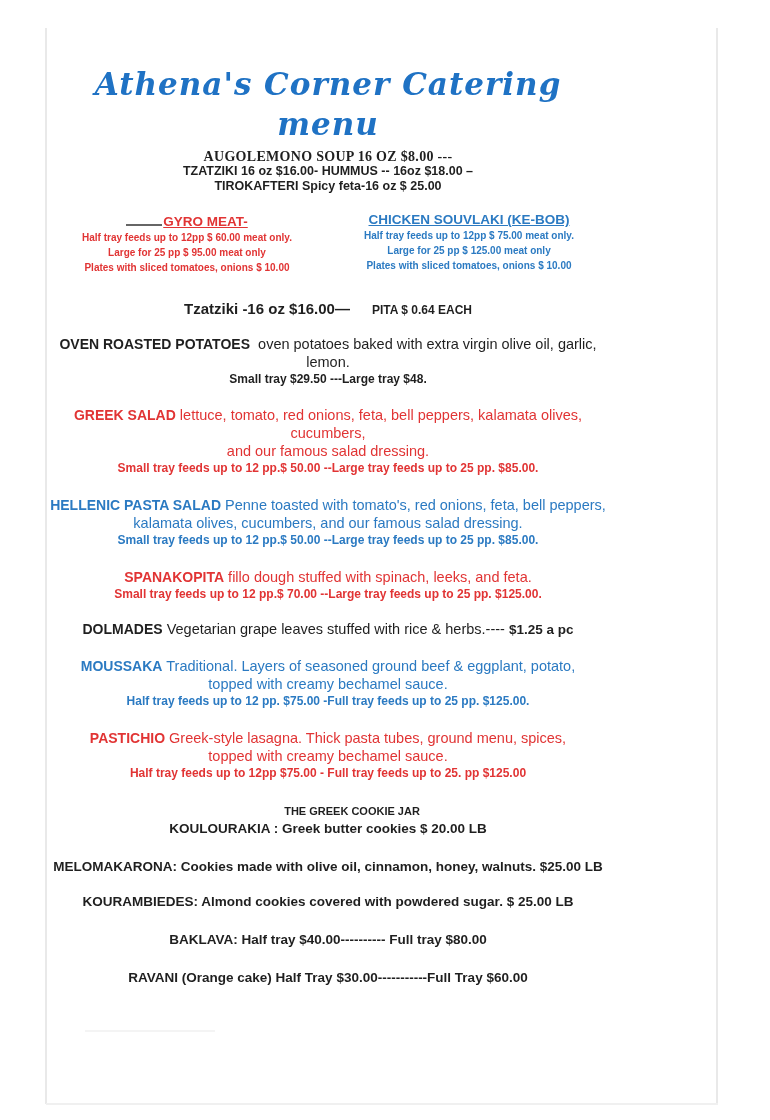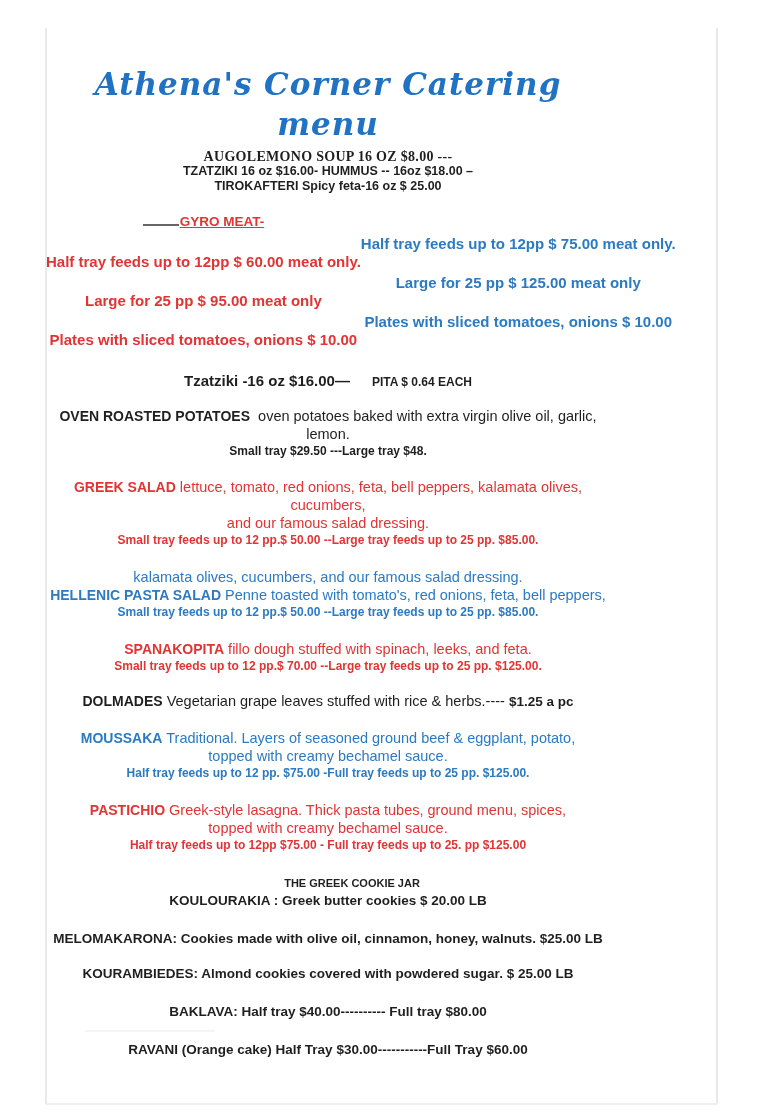--- a/index.html
+++ b/index.html
@@ -88,24 +88,23 @@
   }
   .col-head .underlined { text-decoration: underline; }
   .lead-underline {
     display: inline-block;
     width: 36px;
     height: 12px;
     border-bottom: 2px solid #666;
     margin-right: 1px;
   }
   .col-row {
-    margin-top: 24px;
     line-height: 15px;
     font-weight: bold;
-    font-size: 15px;
+    font-size: 10px;
     white-space: nowrap;
   }
   .red  { color: var(--red, #e13434); }
   .blue { color: var(--blue, #2b7ac2); }
 
   .tz-line {
     margin-top: 25px;
     line-height: 18px;
   }
   .tz-main { font-weight: bold; font-size: 15px; }
@@ -159,20 +158,23 @@
   <div class="twocol">
     <div class="col red">
       <div class="col-head">
         <span class="lead-underline"></span><span class="underlined">GYRO MEAT-</span>
       </div>
       <div class="col-row">Half tray feeds up to 12pp $ 60.00 meat only.</div>
       <div class="col-row">Large for 25 pp $ 95.00 meat only</div>
       <div class="col-row">Plates with sliced tomatoes, onions $ 10.00</div>
     </div>
     <div class="col blue">
+      <div class="col-head">
+        <span class="underlined">CHICKEN SOUVLAKI (KE-BOB)</span>
+      </div>
       <div class="col-row">Half tray feeds up to 12pp $ 75.00 meat only.</div>
       <div class="col-row">Large for 25 pp $ 125.00 meat only</div>
       <div class="col-row">Plates with sliced tomatoes, onions $ 10.00</div>
     </div>
   </div>
 
   <div class="tz-line">
     <span class="tz-main">Tzatziki -16 oz $16.00—</span><span class="tz-sub">PITA $ 0.64 EACH</span>
   </div>
 
@@ -181,22 +183,22 @@
     <div class="price">Small tray $29.50 ---Large tray $48.</div>
   </div>
 
   <div class="item red mt19">
     <div><span class="name">GREEK SALAD</span> <span>lettuce, tomato, red onions, feta, bell peppers, kalamata olives, cucumbers,</span></div>
     <div>and our famous salad dressing.</div>
     <div class="price">Small tray feeds up to 12 pp.$ 50.00 --Large tray feeds up to 25 pp. $85.00.</div>
   </div>
 
   <div class="item blue mt20">
+    <div><span class="name">HELLENIC PASTA SALAD</span> <span>Penne toasted with tomato's, red onions, feta, bell peppers,</span></div>
     <div>kalamata olives, cucumbers, and our famous salad dressing.</div>
-    <div><span class="name">HELLENIC PASTA SALAD</span> <span>Penne toasted with tomato's, red onions, feta, bell peppers,</span></div>
     <div class="price">Small tray feeds up to 12 pp.$ 50.00 --Large tray feeds up to 25 pp. $85.00.</div>
   </div>
 
 
   <div class="item red mt20">
     <div><span class="name">SPANAKOPITA</span> <span>fillo dough stuffed with spinach, leeks, and feta.</span></div>
     <div class="price">Small tray feeds up to 12 pp.$ 70.00 --Large tray feeds up to 25 pp. $125.00.</div>
   </div>
 
   <div class="item mt18">

